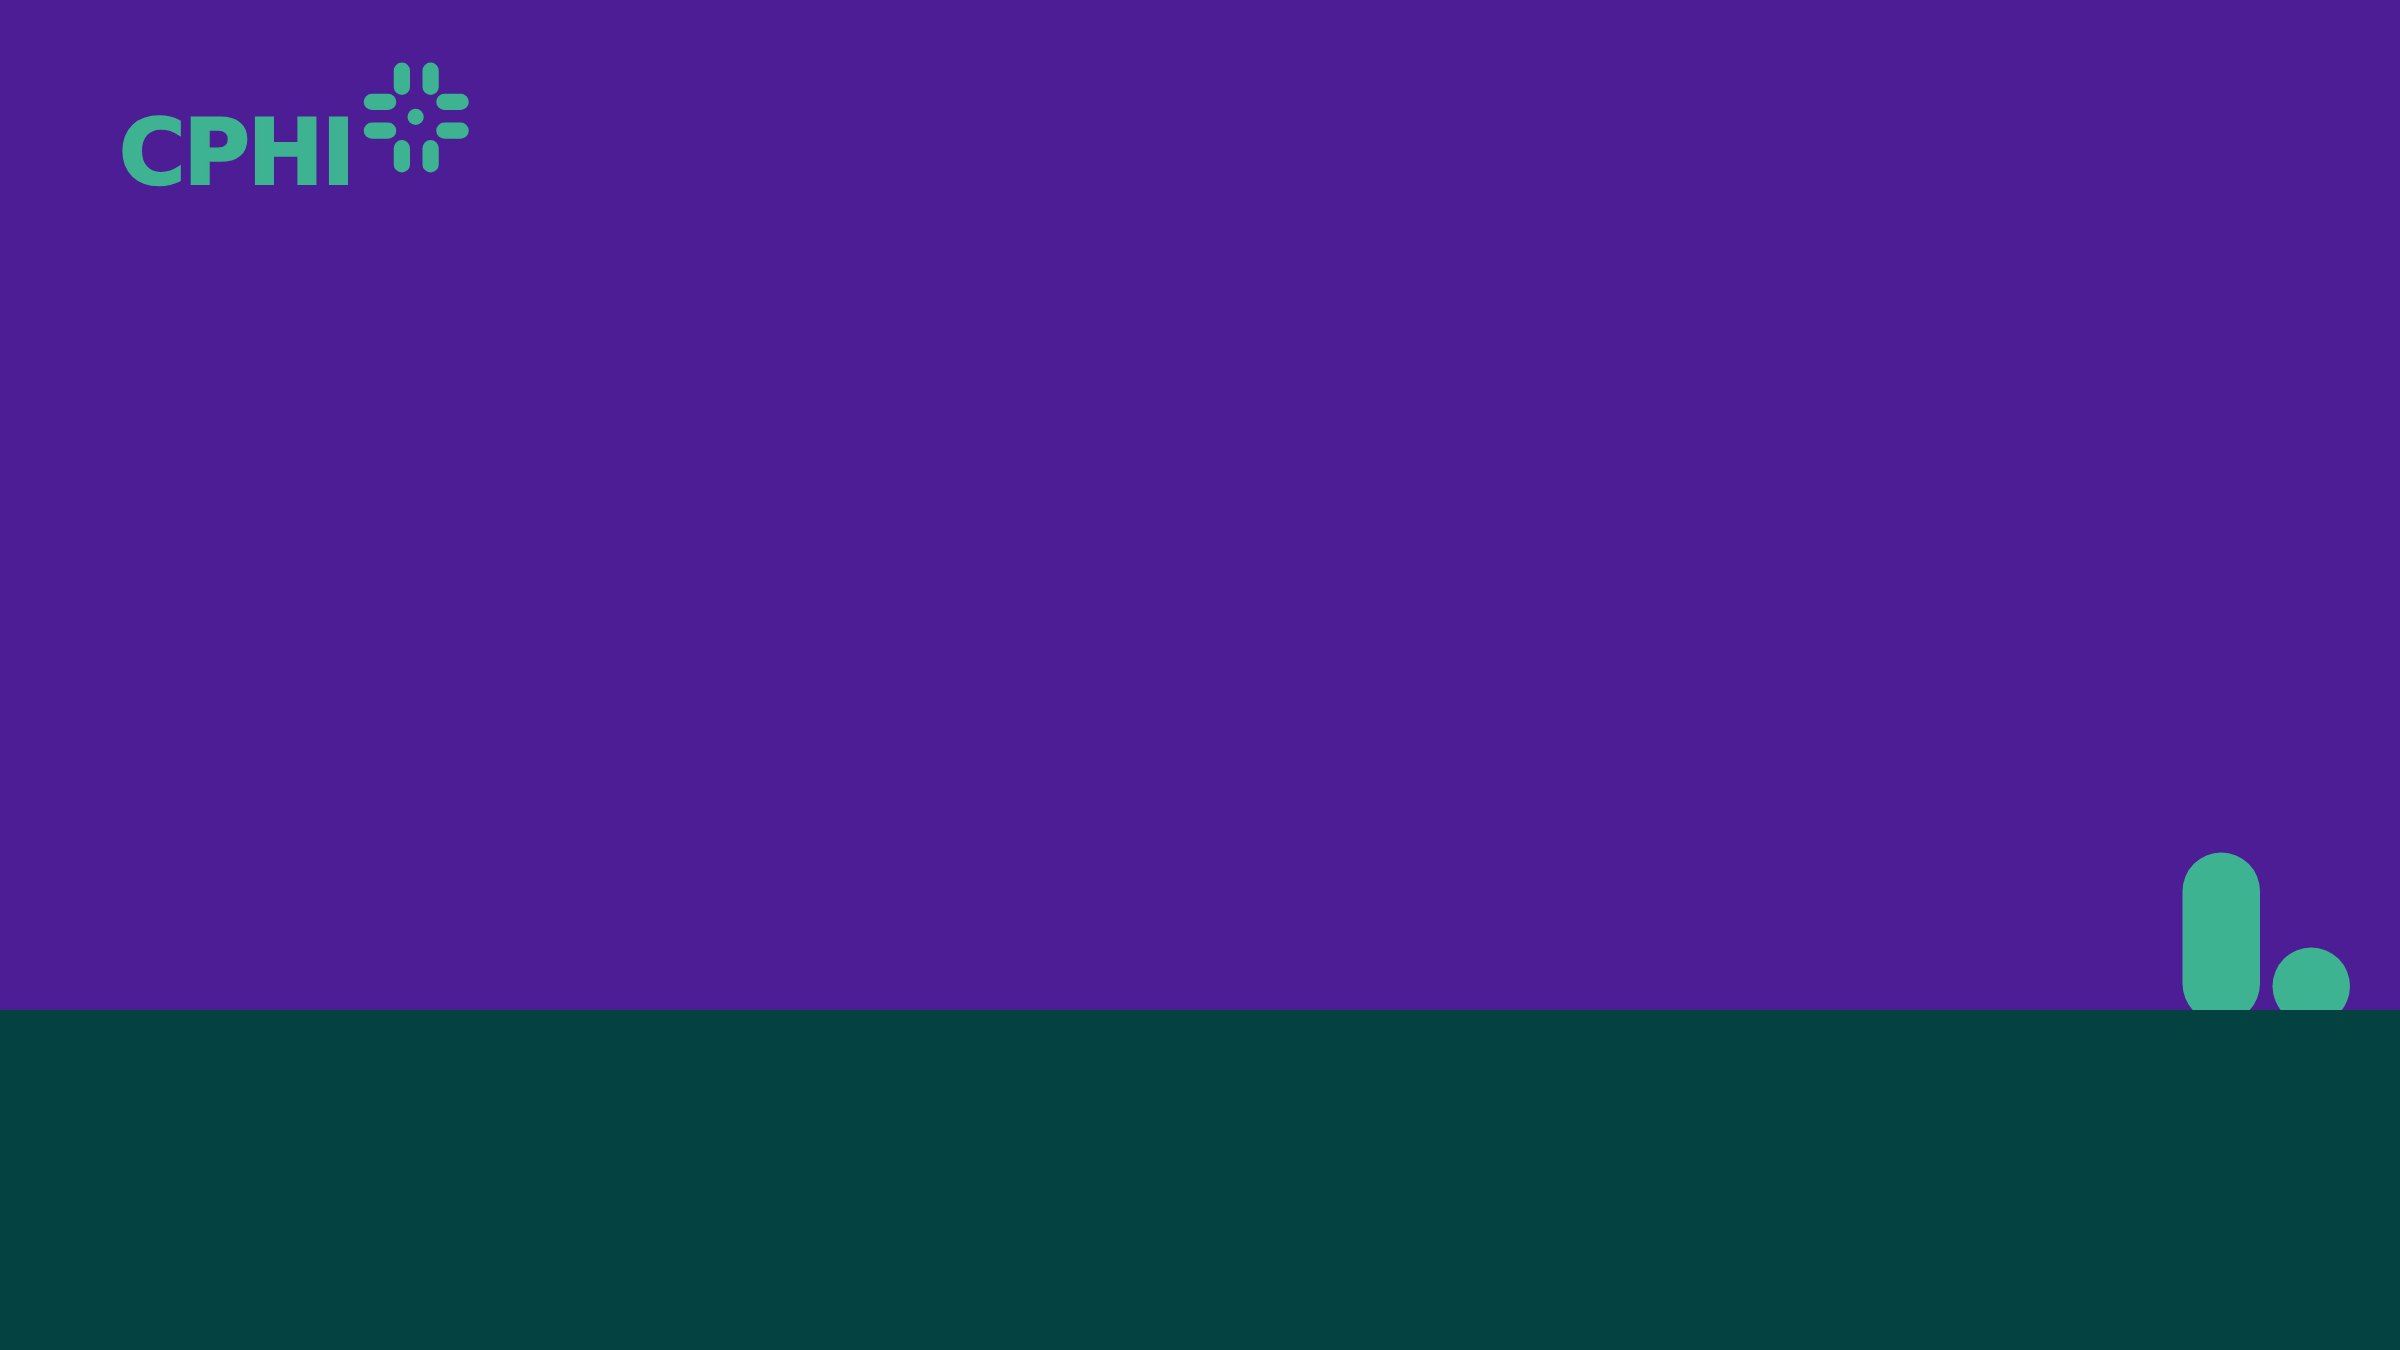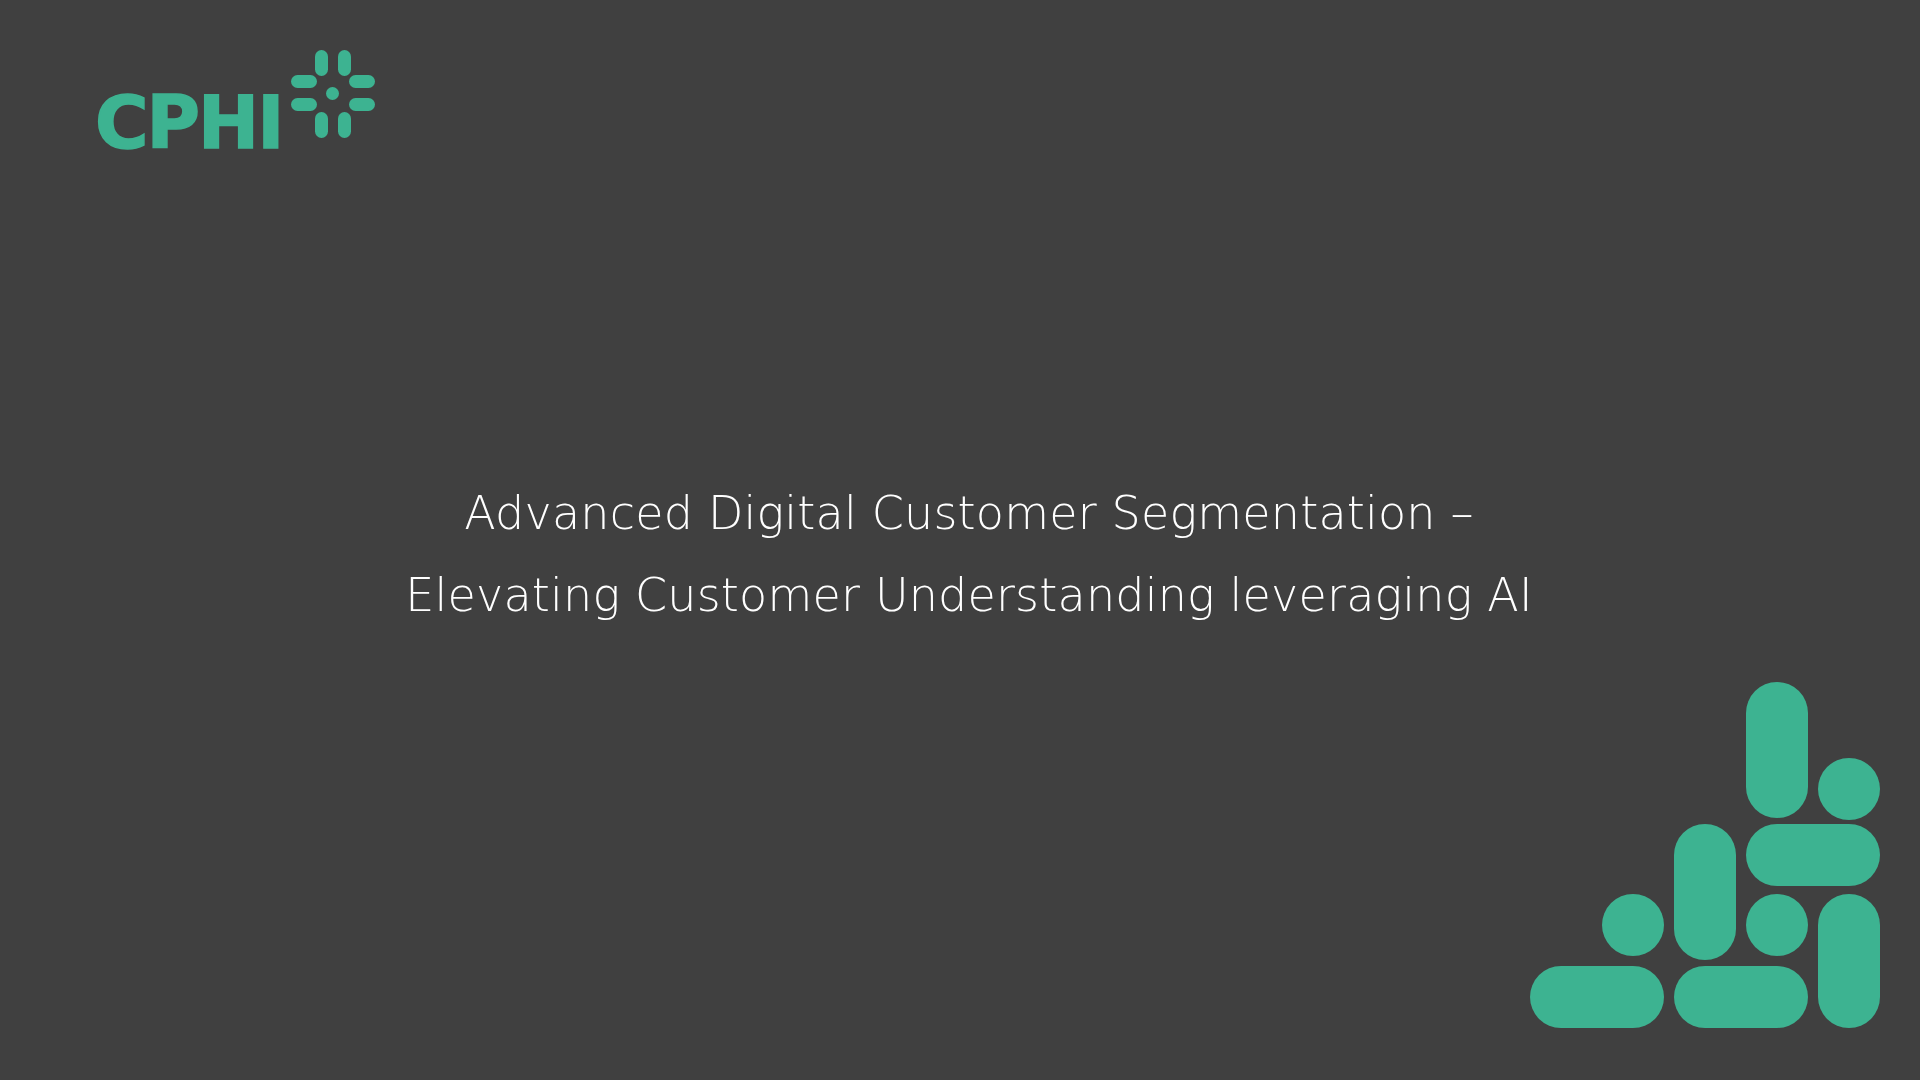--- a/index.html
+++ b/index.html
@@ -11,22 +11,22 @@
     overflow: hidden;
   }
   body {
     font-family: "Liberation Sans", sans-serif;
     background: #034241;
   }
 
   .slide {
     position: relative;
     width: 1920px;
-    height: 1080px;
-    background: #404040;
+    height: 808px;
+    background: #4c1d95;
     overflow: hidden;
   }
 
   
   .logo {
     position: absolute;
     left: 95px;
     top: 48px;
     width: 320px;
     height: 110px;
@@ -135,24 +135,20 @@
       <span class="pill ph m-lu"></span>
       <span class="pill ph m-ru"></span>
       <span class="pill dot-center m-c"></span>
       <span class="pill ph m-ld"></span>
       <span class="pill ph m-rd"></span>
       <span class="pill pv m-bl"></span>
       <span class="pill pv m-br"></span>
     </div>
   </div>
 
-  <div class="title-block">
-    <div class="title-line">Advanced Digital Customer Segmentation –</div>
-    <div class="title-line">Elevating Customer Understanding leveraging AI</div>
-  </div>
 
   <div class="deco">
     <span class="shape d-tall1"></span>
     <span class="shape circle d-circ1"></span>
 
     <span class="shape d-tall2"></span>
     <span class="shape d-wide1"></span>
 
     <span class="shape circle d-circ2"></span>
     <span class="shape circle d-circ3"></span>

